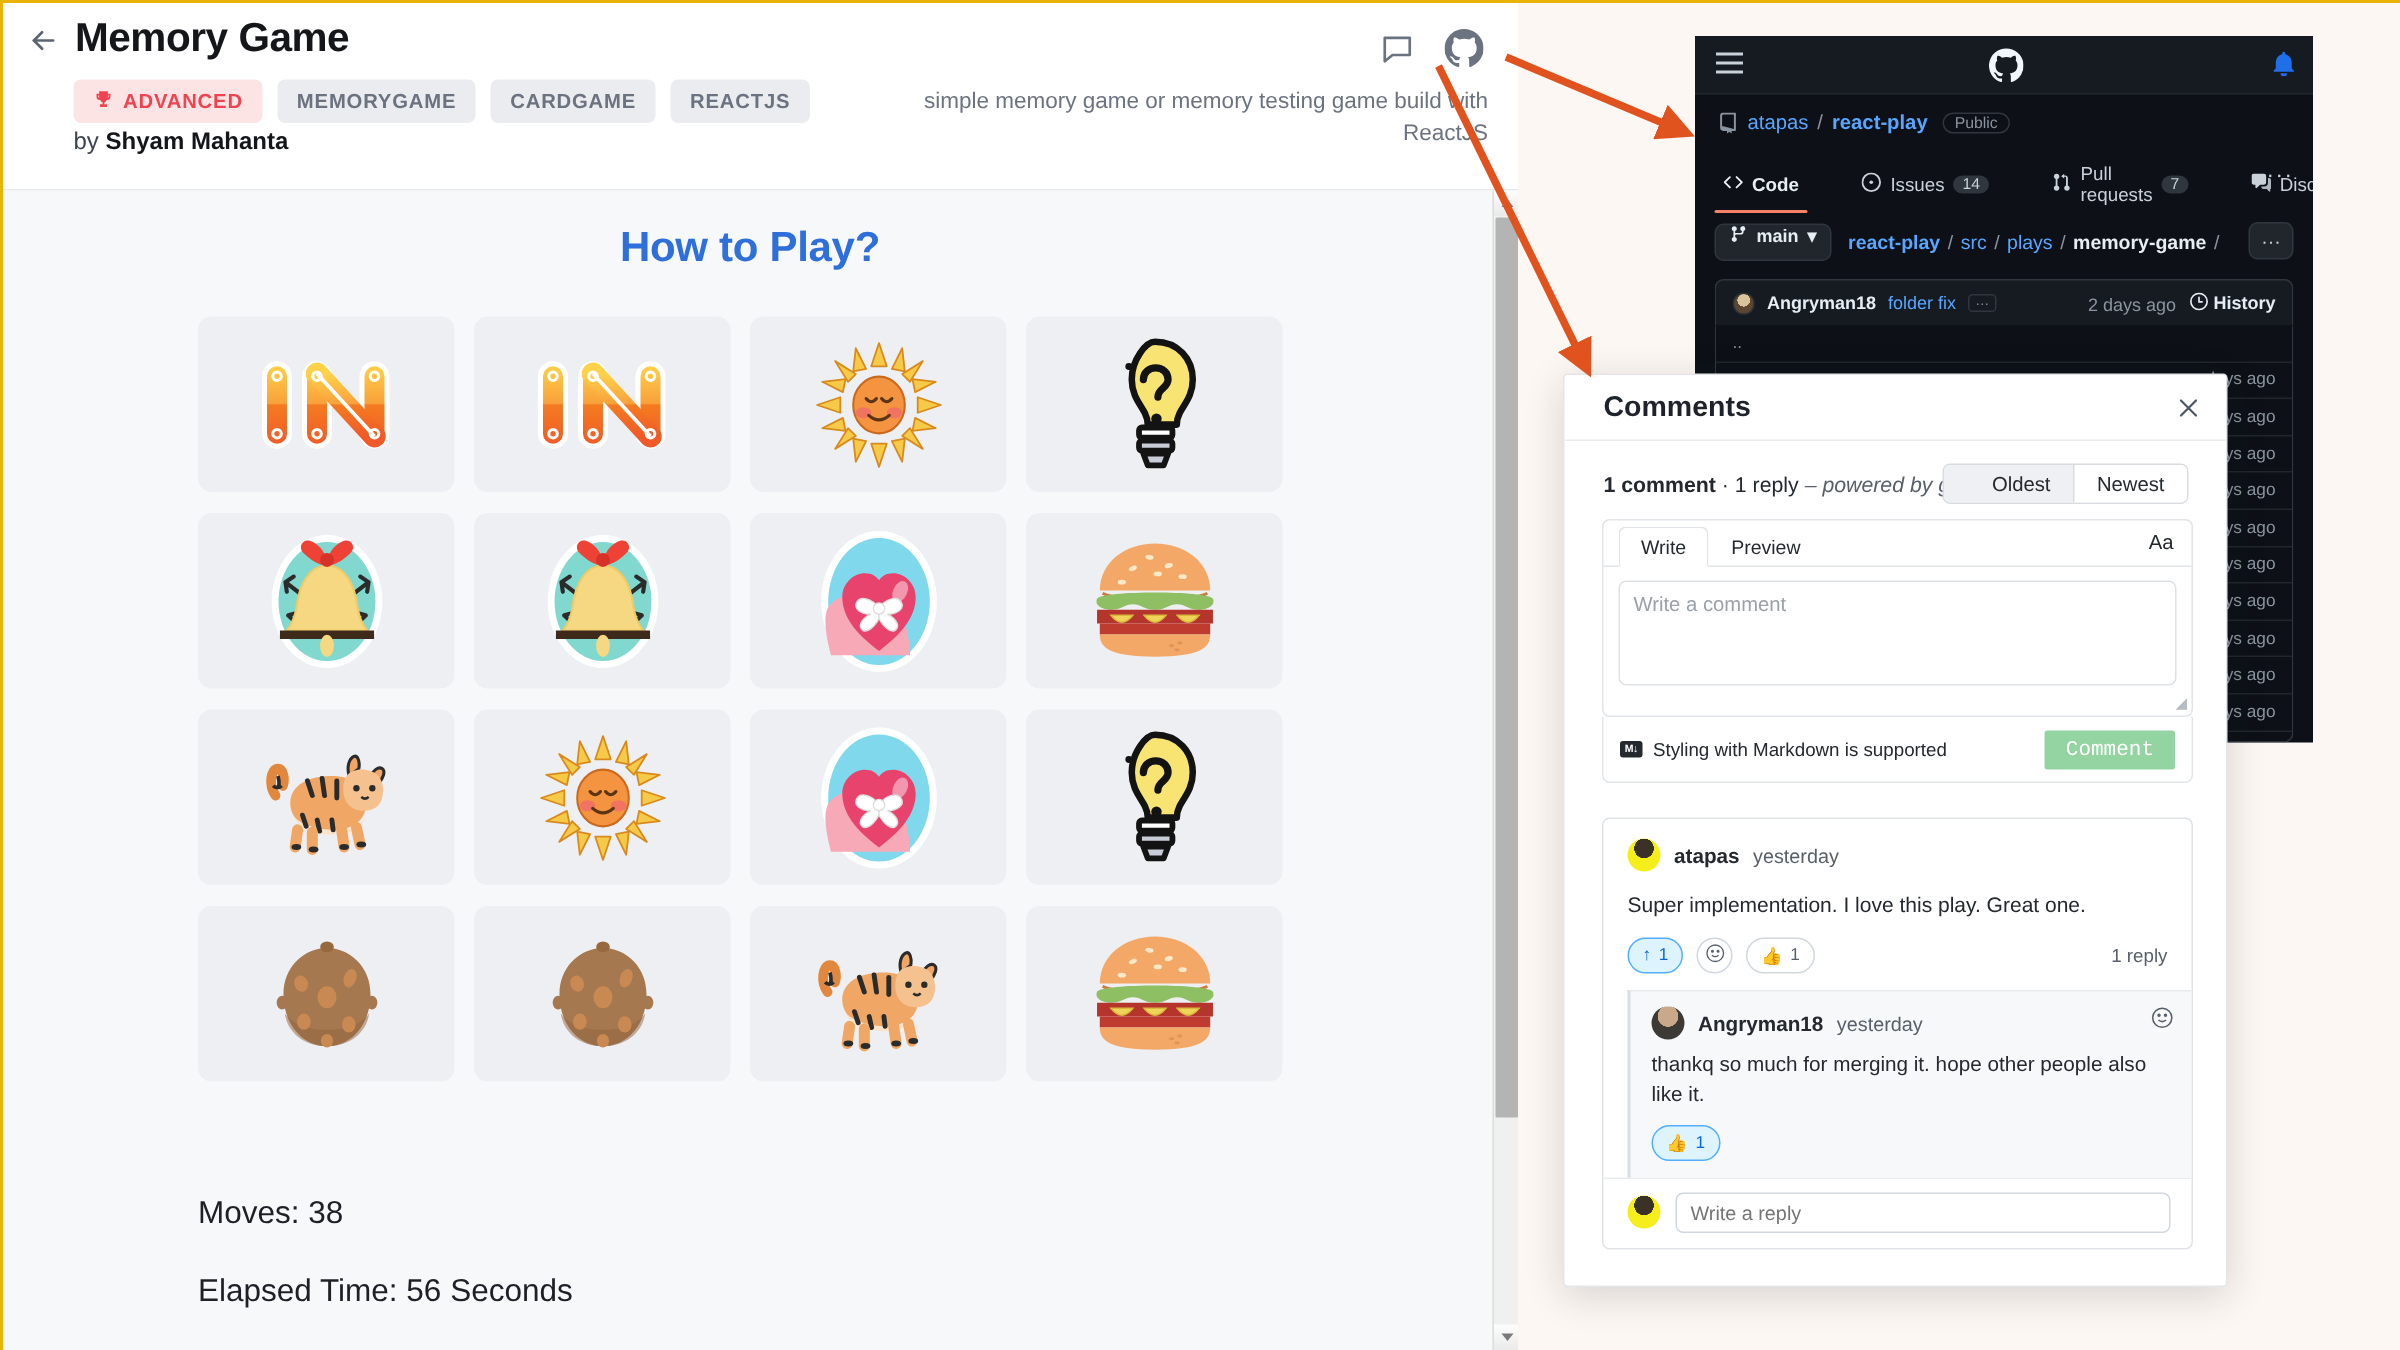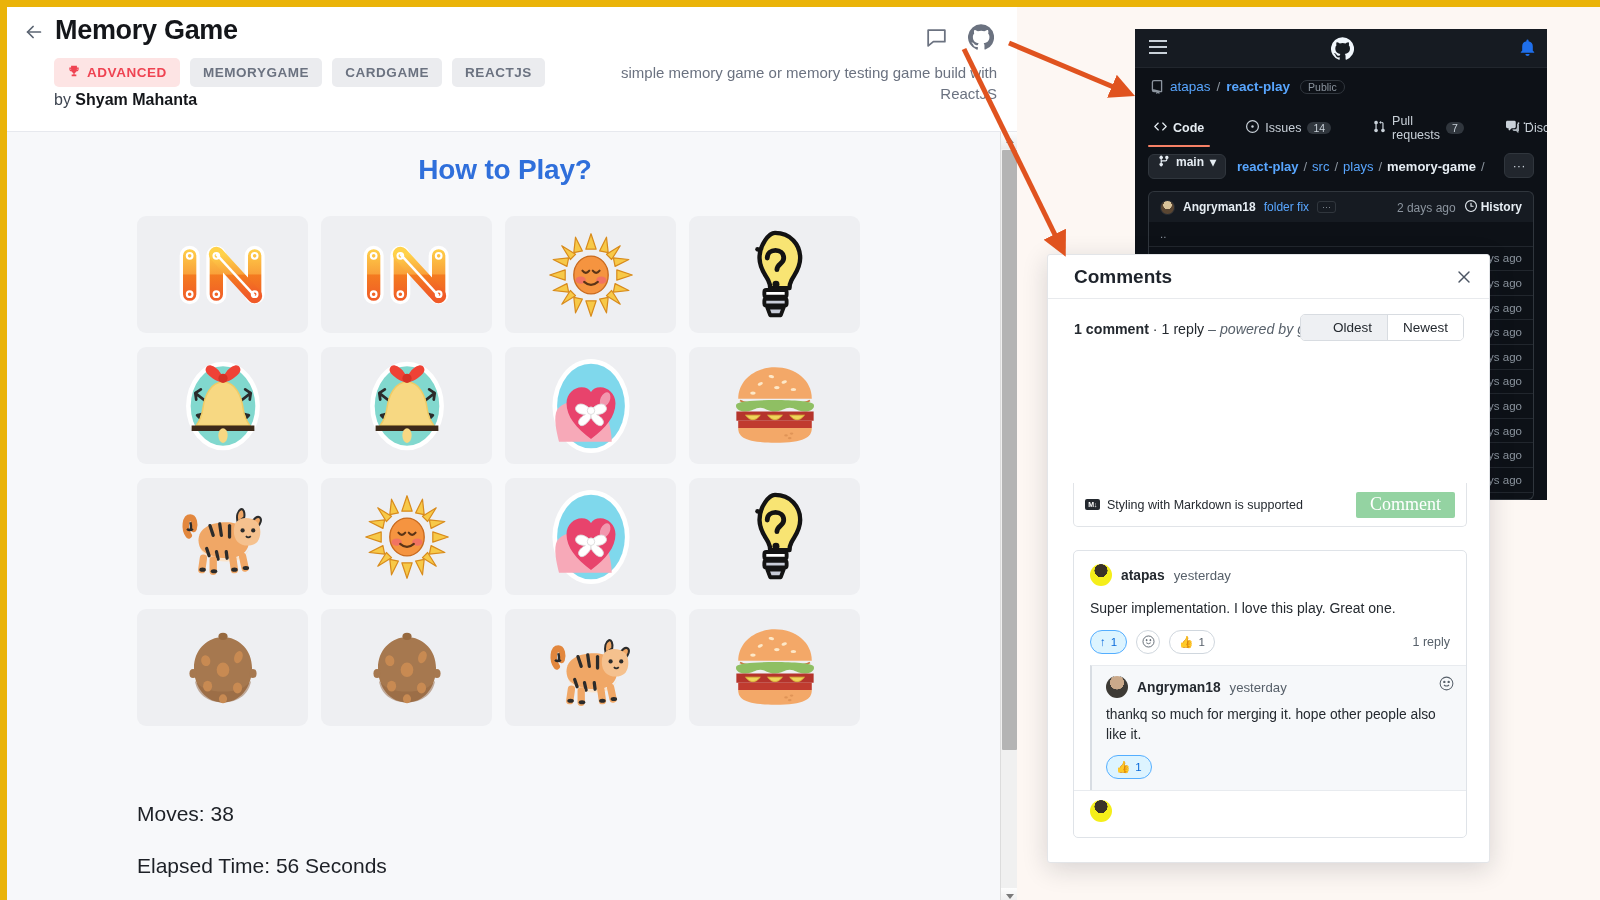--- a/index.html
+++ b/index.html
@@ -1,19 +1,19 @@
 <!DOCTYPE html>
 <html><head>
 <meta charset="utf-8">
 <style>
   * { box-sizing: border-box; margin:0; padding:0; }
   html,body { width:1600px; height:900px; overflow:hidden;
     font-family:"Liberation Sans", sans-serif; background:#ffffff; }
   #root { position:relative; width:1600px; height:900px; background:#d946ef;
-          border:7px solid #eab308; }
+          border:2px solid #eab308; }
 
   
   .app-left { position:absolute; left:0; top:0; width:1010px; height:898px;
               background:#f7f8fa; overflow:hidden; }
   .app-header { position:absolute; left:0; top:0; width:1010px; height:125px;
                 background:#fff; border-bottom:1px solid #e7e9ee; }
   .back-arrow { position:absolute; left:12px; top:10px; width:30px; height:30px;
                 display:flex; align-items:center; justify-content:center;
                 color:#5b6472; cursor:pointer; }
   .page-title { position:absolute; left:48px; top:8px; font-size:27px;
@@ -175,21 +175,21 @@
             font-size:10px; }
   .c-foot { position:absolute; left:25px; top:228px; width:394px; height:44px;
             border:1px solid #e1e4e8; border-top:none; border-radius:0 0 5px 5px;
             background:#fff; display:flex; align-items:center; padding:0 11px; }
   .md-ico { width:15px; height:11px; background:#24292f; border-radius:2px;
             color:#fff; font-size:7px; font-weight:700; display:flex;
             align-items:center; justify-content:center; letter-spacing:-.3px; }
   .md-txt { margin-left:7px; font-size:12.5px; color:#24292f; }
   .btn-comment { margin-left:auto; background:#94d3a2; color:#fff;
                  border:none; border-radius:2px; height:26px; padding:0 14px;
-                 font-size:18px; cursor:pointer; font-family:Liberation Serif, serif; }
+                 font-size:14px; cursor:pointer; font-family:Liberation Mono, monospace; }
 
   .thread { position:absolute; left:25px; top:295px; width:394px; height:288px;
             border:1px solid #dfe3e8; border-radius:5px; background:#fff;
             overflow:hidden; }
   .c1 { padding:13px 16px 0; }
   .c-hdr { display:flex; align-items:center; gap:9px; }
   .ava { width:22px; height:22px; border-radius:50%; flex:none;
          background:radial-gradient(circle at 50% 30%,#3a3227 0 34%,#f5ee1a 35% 100%); }
   .ava.dark { background:radial-gradient(circle at 50% 30%,#caa98a 0 36%,#3d3a35 37% 100%); }
   .c-user { font-size:13.8px; font-weight:700; color:#24292f; }
@@ -816,20 +816,29 @@
       <span>·</span>
       <span>1 reply</span>
       <span class="gis">– powered by giscus</span>
     </div>
 
     <div class="sortbox">
       <div class="on">Oldest</div>
       <div>Newest</div>
     </div>
 
+    <div class="composer">
+      <div class="c-tabs">
+        <div class="c-tab on">Write</div>
+        <div class="c-tab">Preview</div>
+        <div class="c-aa">Aa</div>
+      </div>
+      <div class="c-area">Write a comment</div>
+      <div class="c-grip">◢</div>
+    </div>
 
     <div class="c-foot">
       <span class="md-ico">M↓</span>
       <span class="md-txt">Styling with Markdown is supported</span>
       <button class="btn-comment">Comment</button>
     </div>
 
     <div class="thread">
       <div class="c1">
         <div class="c-hdr">
@@ -878,20 +887,21 @@
         <div class="c-react r-react">
           <span class="rx blue">
             <span>👍</span>
             <span>1</span>
           </span>
         </div>
       </div>
 
       <div class="replybar">
         <span class="ava"></span>
+        <input type="text" placeholder="Write a reply" style="">
       </div>
     </div>
   </div>
 
   <svg class="arrows">
     <defs>
       <marker id="ah" markerWidth="5" markerHeight="5" refX="2.4" refY="2.5" orient="auto" markerUnits="strokeWidth">
         <path d="M0,0 L5,2.5 L0,5 z" fill="#e0531f"></path>
       </marker>
     </defs>

